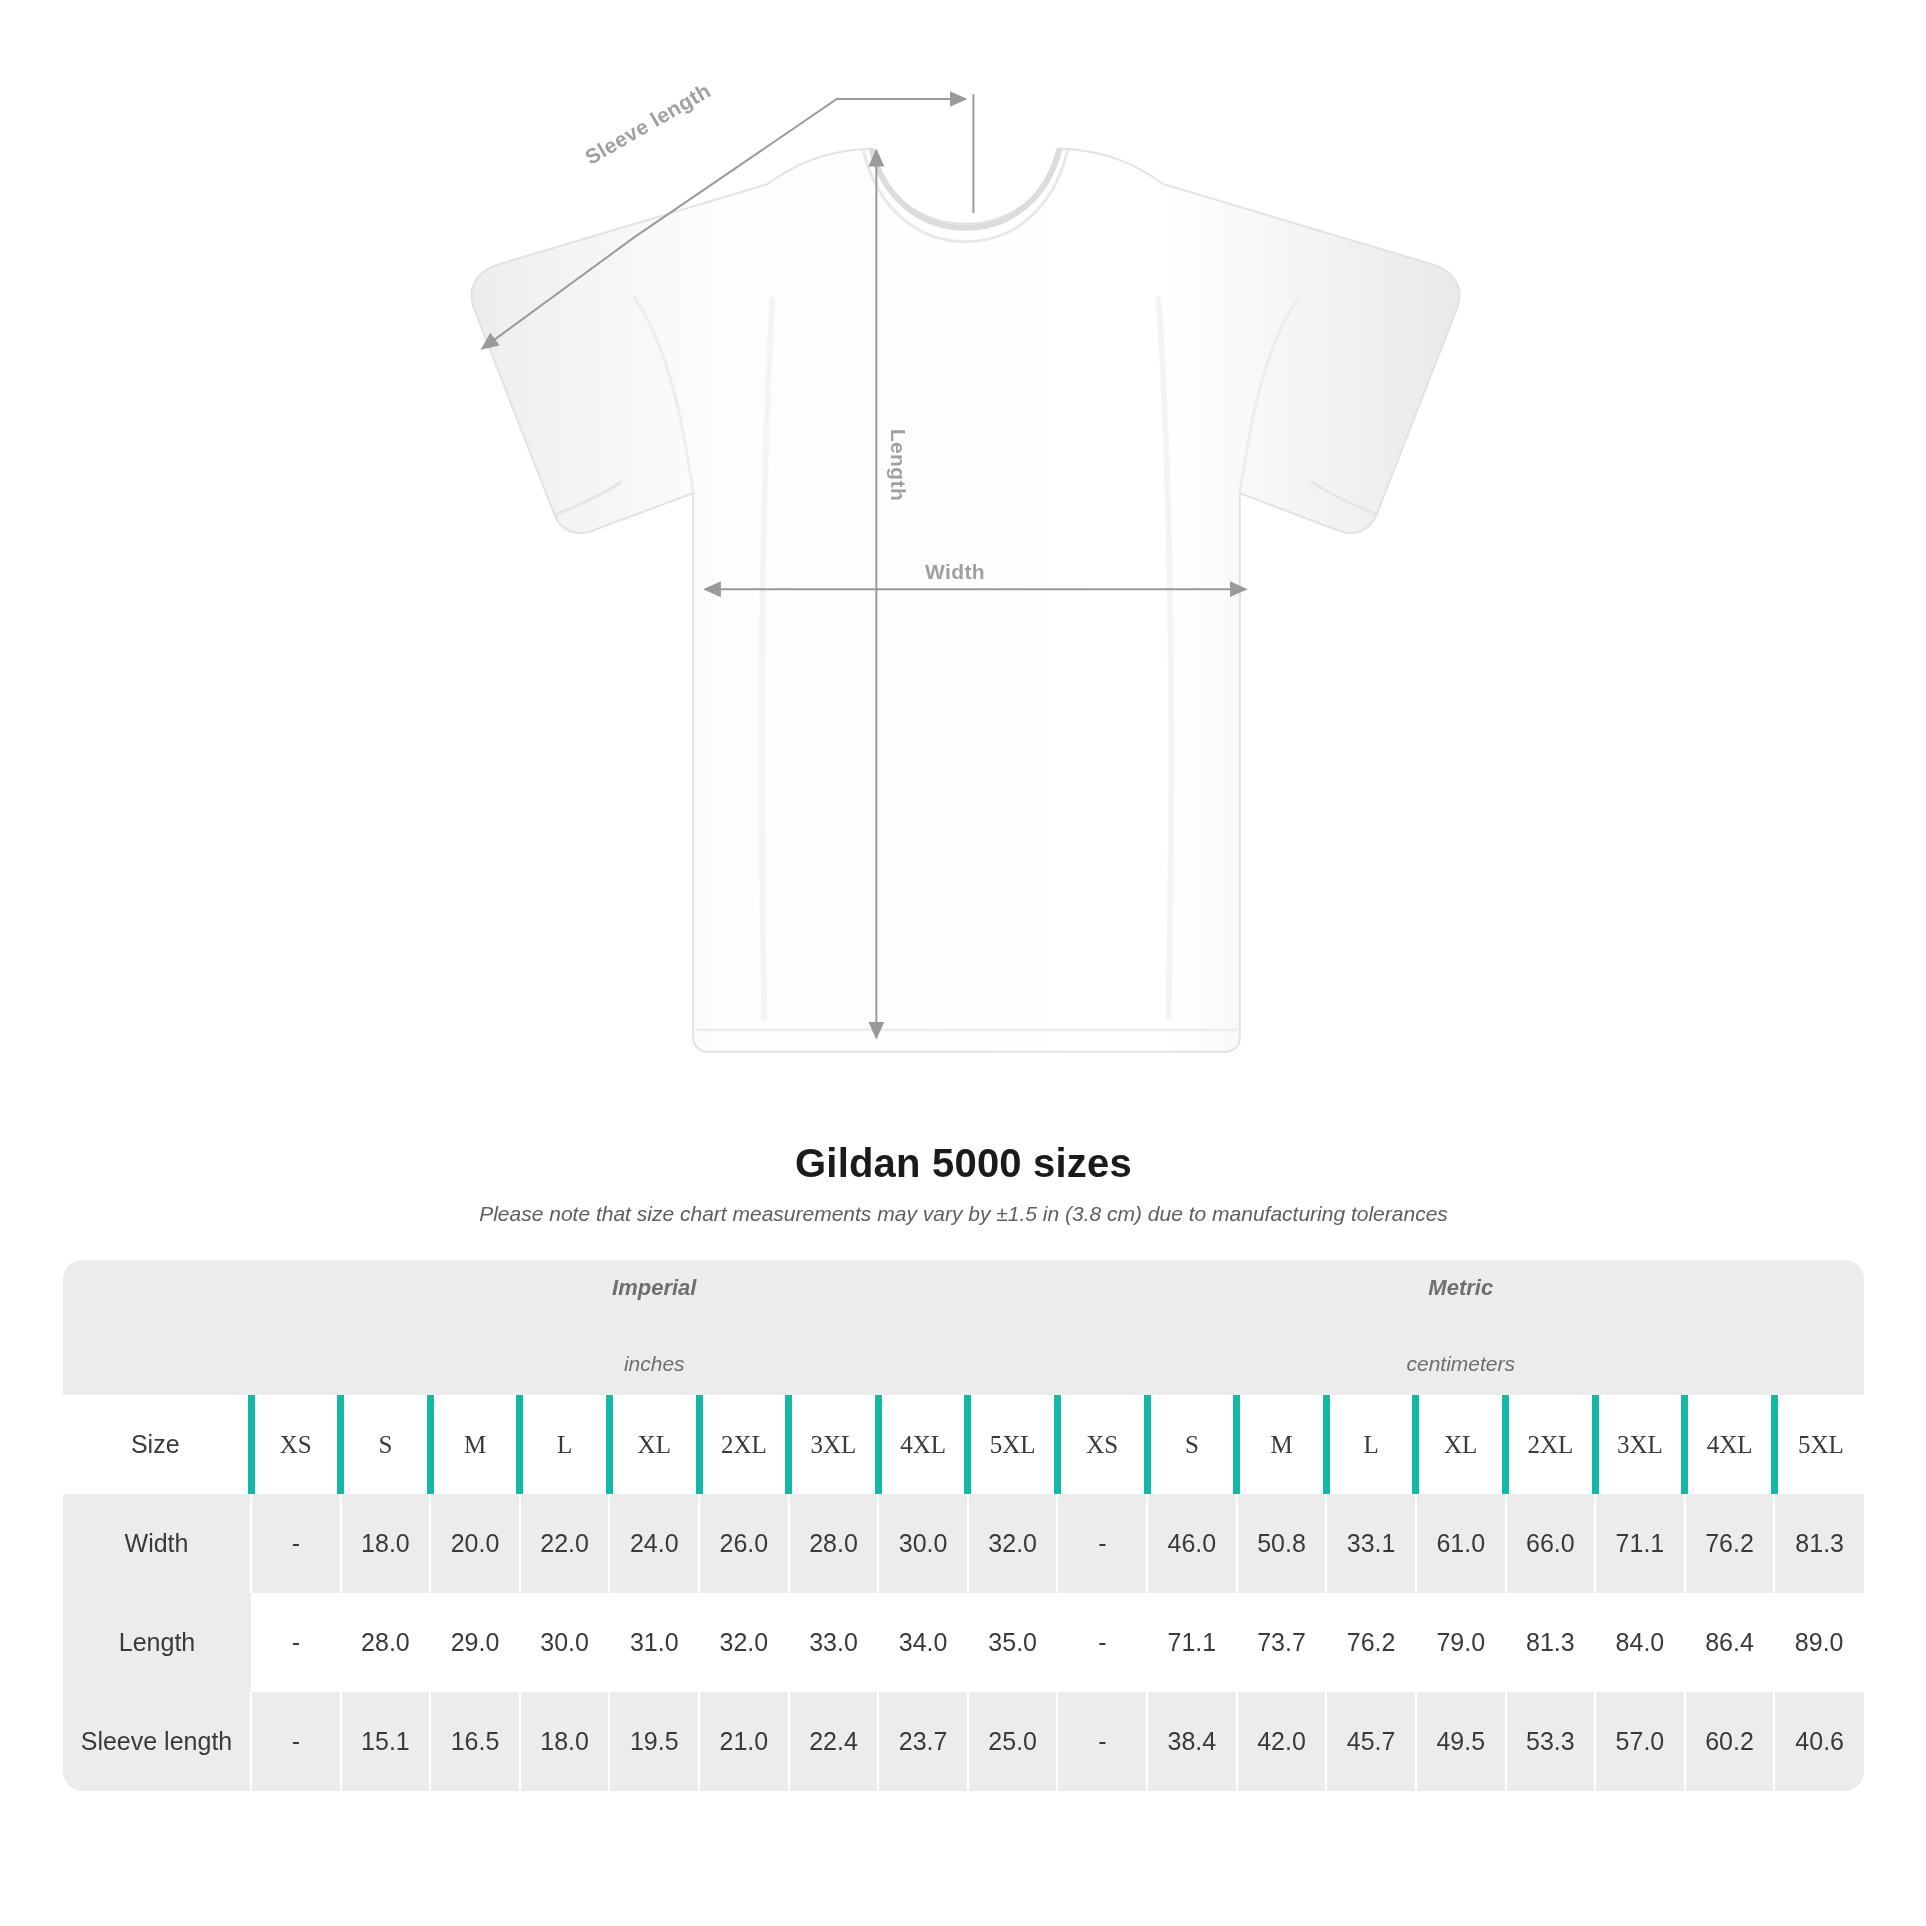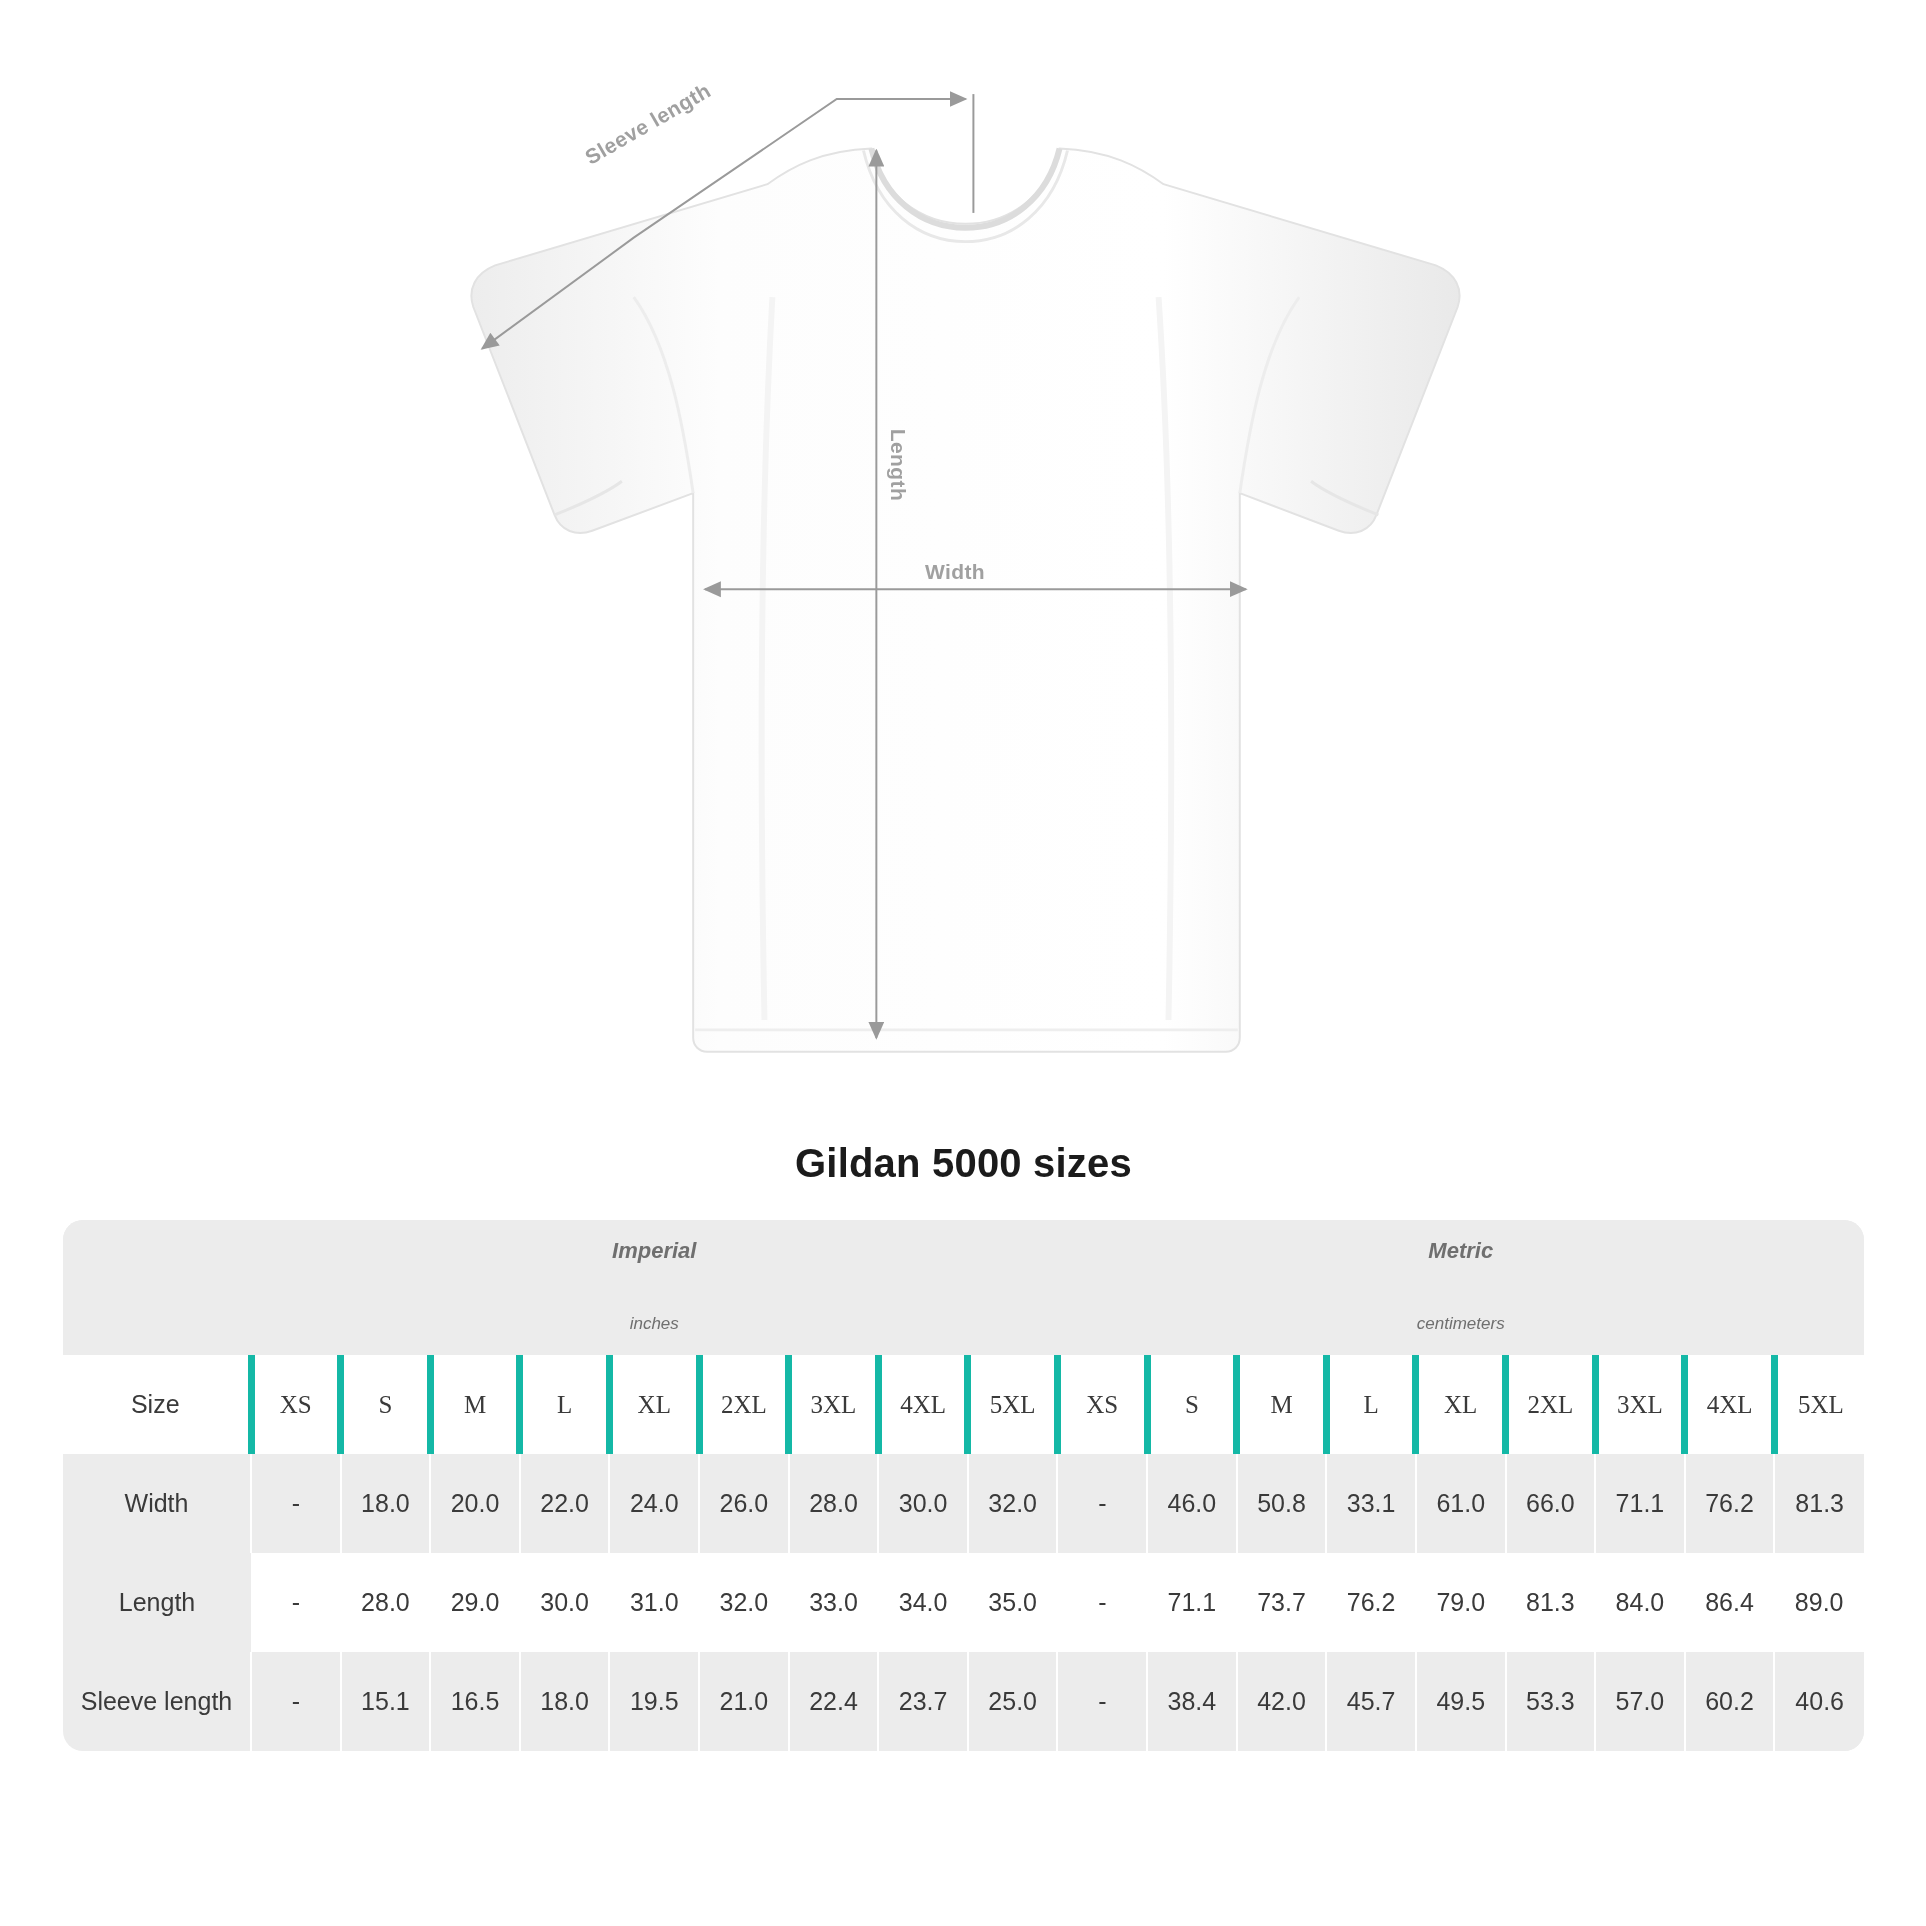--- a/index.html
+++ b/index.html
@@ -105,21 +105,21 @@
   .unit-name {
     display: block;
     font-size: 22px;
     font-style: italic;
     font-weight: bold;
     color: #6f6f6f;
     line-height: 1.15;
   }
   .unit-sub {
     display: block;
-    font-size: 17px;
+    font-size: 21px;
     font-style: italic;
     color: #6f6f6f;
     line-height: 1.5;
     margin-top: 48px;
   }
   .head-row td {
     height: 99px;
     background: #ffffff;
     font-weight: bold;
     color: #3d3d3d;
@@ -228,20 +228,21 @@
       </g>
     </svg>
 
     <span class="dim-label label-sleeve">Sleeve length</span>
     <span class="dim-label label-length">Length</span>
     <span class="dim-label label-width">Width</span>
   </div>
 
   <div class="title-block">
     <h1 class="chart-title">Gildan 5000 sizes</h1>
+    <p class="chart-note">Please note that size chart measurements may vary by ±1.5 in (3.8 cm) due to manufacturing tolerances</p>
   </div>
 
   <div class="table-wrap">
     <table class="size-table">
       <colgroup>
         <col class="c-label">
       </colgroup>
       <tbody>
         <tr class="unit-row">
           <td></td>

